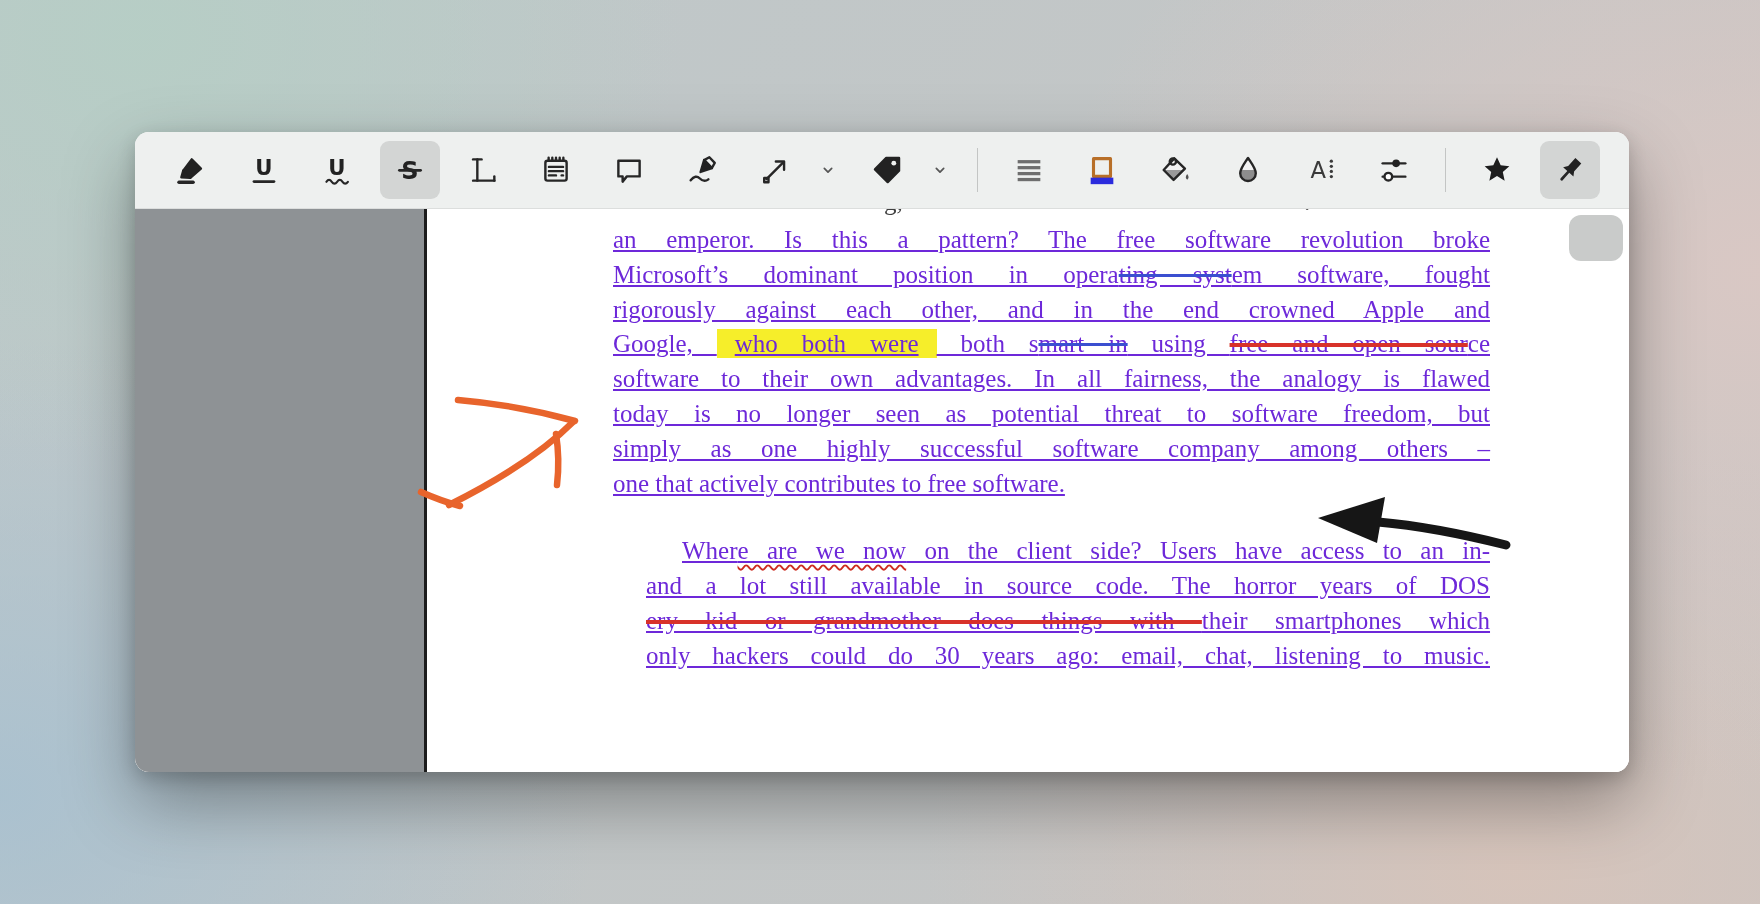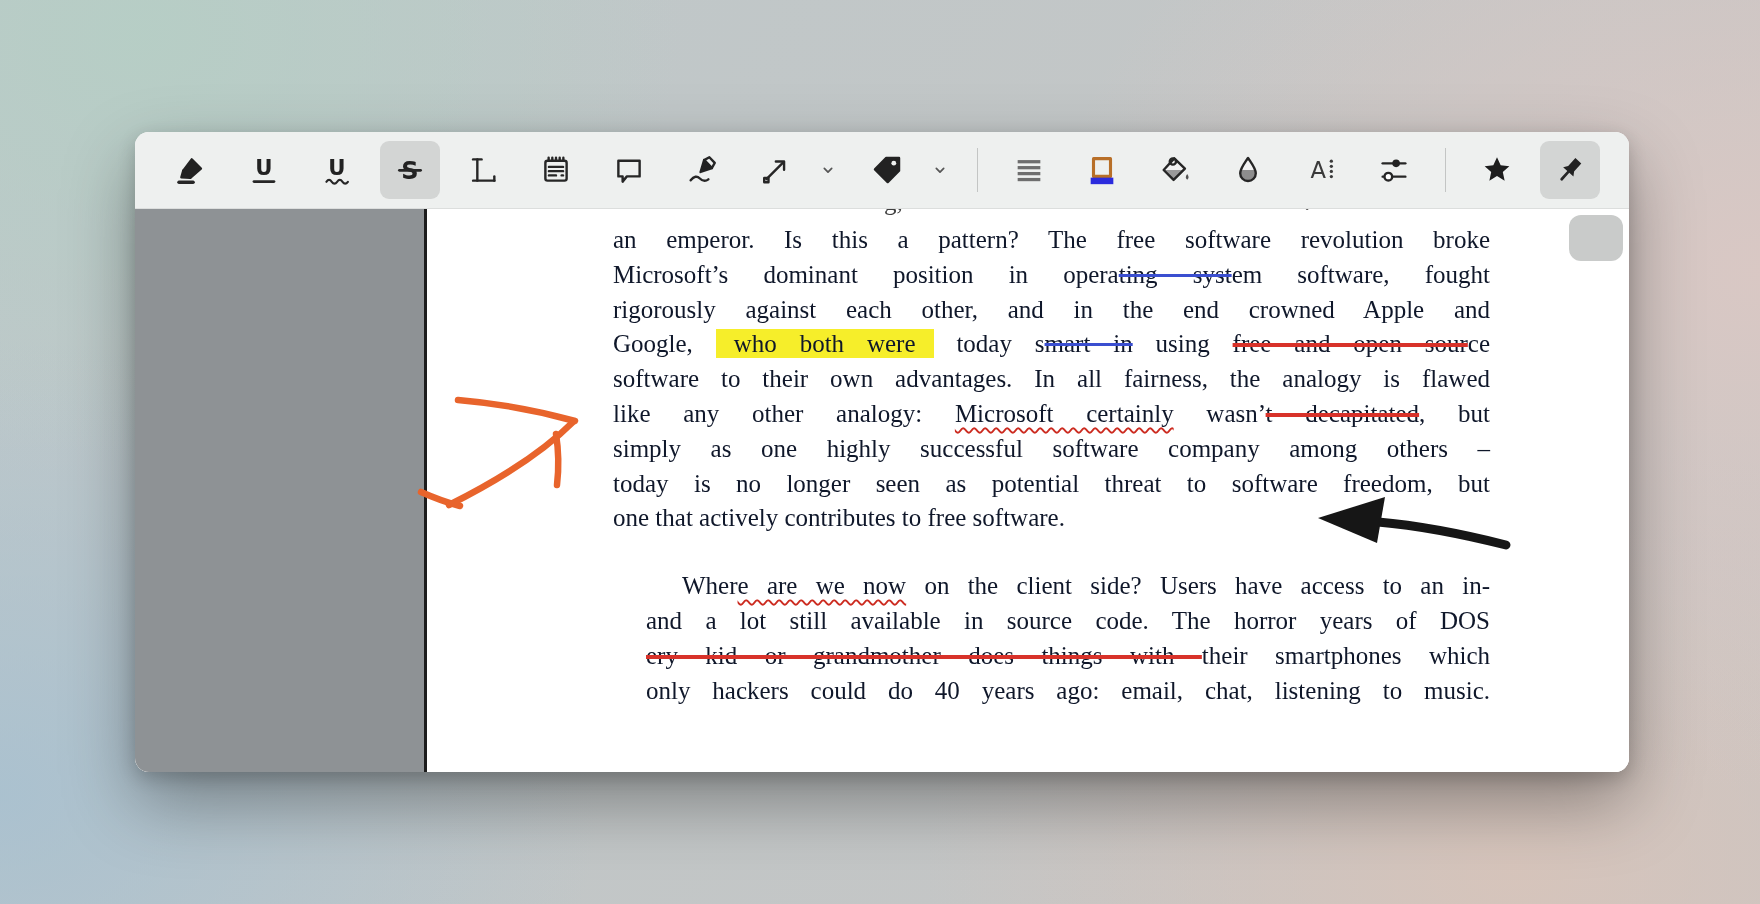--- a/index.html
+++ b/index.html
@@ -28,22 +28,22 @@
   .ic svg{width:34px;height:34px;}
   .chev-btn .ic svg{width:22px;height:22px;}
   
   .content{position:absolute;left:0;right:0;top:77px;bottom:0;background:#fff;}
   .viewer-margin{position:absolute;left:0;top:0;bottom:0;width:289px;background:var(--margin-bg,#8e9295);}
   .page-edge{position:absolute;left:289px;top:0;bottom:0;width:3px;background:#1c1c1c;}
   .page{position:absolute;left:292px;right:0;top:0;bottom:0;background:var(--page-bg,#fff);overflow:hidden;}
   .frag-zone{position:absolute;top:0;left:186px;width:877px;height:13px;overflow:hidden;}
   .frag-zone span{position:absolute;top:-21px;font:25px "Liberation Serif",serif;color:#3f3f3f;}
   .text-block{position:absolute;left:186px;top:14px;width:877px;
-    font:25px/34.8px "Liberation Serif",serif;color:#0f172a;
-    text-align:justify;text-justify:inter-word;}
+    font:25px/34.8px "Liberation Serif",serif;color:#6d28d9;
+    text-align:justify;text-justify:inter-word;text-decoration:underline;}
   .line{text-align-last:justify;}
   .line.flush{text-align-last:left;}
   .line.indent{text-indent:36px;}
   .para-gap{margin-top:33px;margin-left:33px;}
   .hl{background:var(--hl,#f6ee2a);padding:1px 18px;}
   .sb{text-decoration:line-through;text-decoration-color:var(--sb,#3b4fd0);text-decoration-thickness:3px;margin-top:8px;}
   .sr{text-decoration:line-through;text-decoration-color:var(--sr,#d8322a);text-decoration-thickness:3.5px;}
   .sq{text-decoration:underline wavy var(--sq,#cc2b20);text-decoration-thickness:2px;text-underline-offset:5px;}
   .ink-overlay{position:absolute;left:0;top:0;width:100%;height:100%;pointer-events:none;}
   .scroll-thumb{position:absolute;right:6px;top:6px;width:54px;height:46px;border-radius:12px;
@@ -251,32 +251,31 @@
     <div class="page">
       <div class="frag-zone">
           <span style="left: 271px;">g,</span>
           <span style="left: 691px;">.</span>
         </div>
       <div class="text-block">
           <div class="para">
             <div class="line"><span>an emperor. Is this a pattern? The free software revolution broke</span></div>
             <div class="line"><span>Microsoft’s dominant position in opera</span><span class="sb">ting syst</span><span>em software, fought</span></div>
             <div class="line"><span>rigorously against each other, and in the end crowned Apple and</span></div>
-            <div class="line"><span>Google, </span><span class="hl">who both were</span><span> today s</span><span class="sb">mart in</span><span> using </span><span class="sr">free and open sour</span><span>ce</span></div>
+            <div class="line"><span>Google, </span><span class="hl">who both were</span><span> both s</span><span class="sb">mart in</span><span> using </span><span class="sr">free and open sour</span><span>ce</span></div>
             <div class="line"><span>software to their own advantages. In all fairness, the analogy is flawed</span></div>
-            <div class="line"><span>like any other analogy: </span><span class="sq">Microsoft certainly</span><span> wasn’</span><span class="sr">t decapitated</span><span>, but</span></div>
+            <div class="line"><span>today is no longer seen as potential threat to software freedom, but</span></div>
             <div class="line"><span>simply as one highly successful software company among others –</span></div>
-            <div class="line"><span>today is no longer seen as potential threat to software freedom, but</span></div>
             <div class="line flush"><span>one that actively contributes to free software.</span></div>
           </div>
           <div class="para para-gap">
             <div class="line indent"><span>Wher</span><span class="sq">e are we now</span><span> on the client side? Users have access to an in-</span></div>
             <div class="line"><span>and a lot still available in source code. The horror years of DOS</span></div>
             <div class="line"><span class="sr">ery kid or grandmother does things with </span><span>their smartphones which</span></div>
-            <div class="line"><span>only hackers could do 40 years ago: email, chat, listening to music.</span></div>
+            <div class="line"><span>only hackers could do 30 years ago: email, chat, listening to music.</span></div>
           </div>
         </div>
       <div class="scroll-thumb"></div>
     </div>
     <svg class="ink-overlay" viewBox="0 0 1494 563">
       <g fill="none" stroke-width="6.5" stroke-linecap="round" stroke-linejoin="round" stroke="#e8642c">
         <path d="M286 283 Q306 292 325 297"></path>
         <path d="M438 213 Q396 255 314 296"></path>
         <path d="M323 191 Q382 196 440 212"></path>
         <path d="M421 225 Q425 250 422 276"></path>

